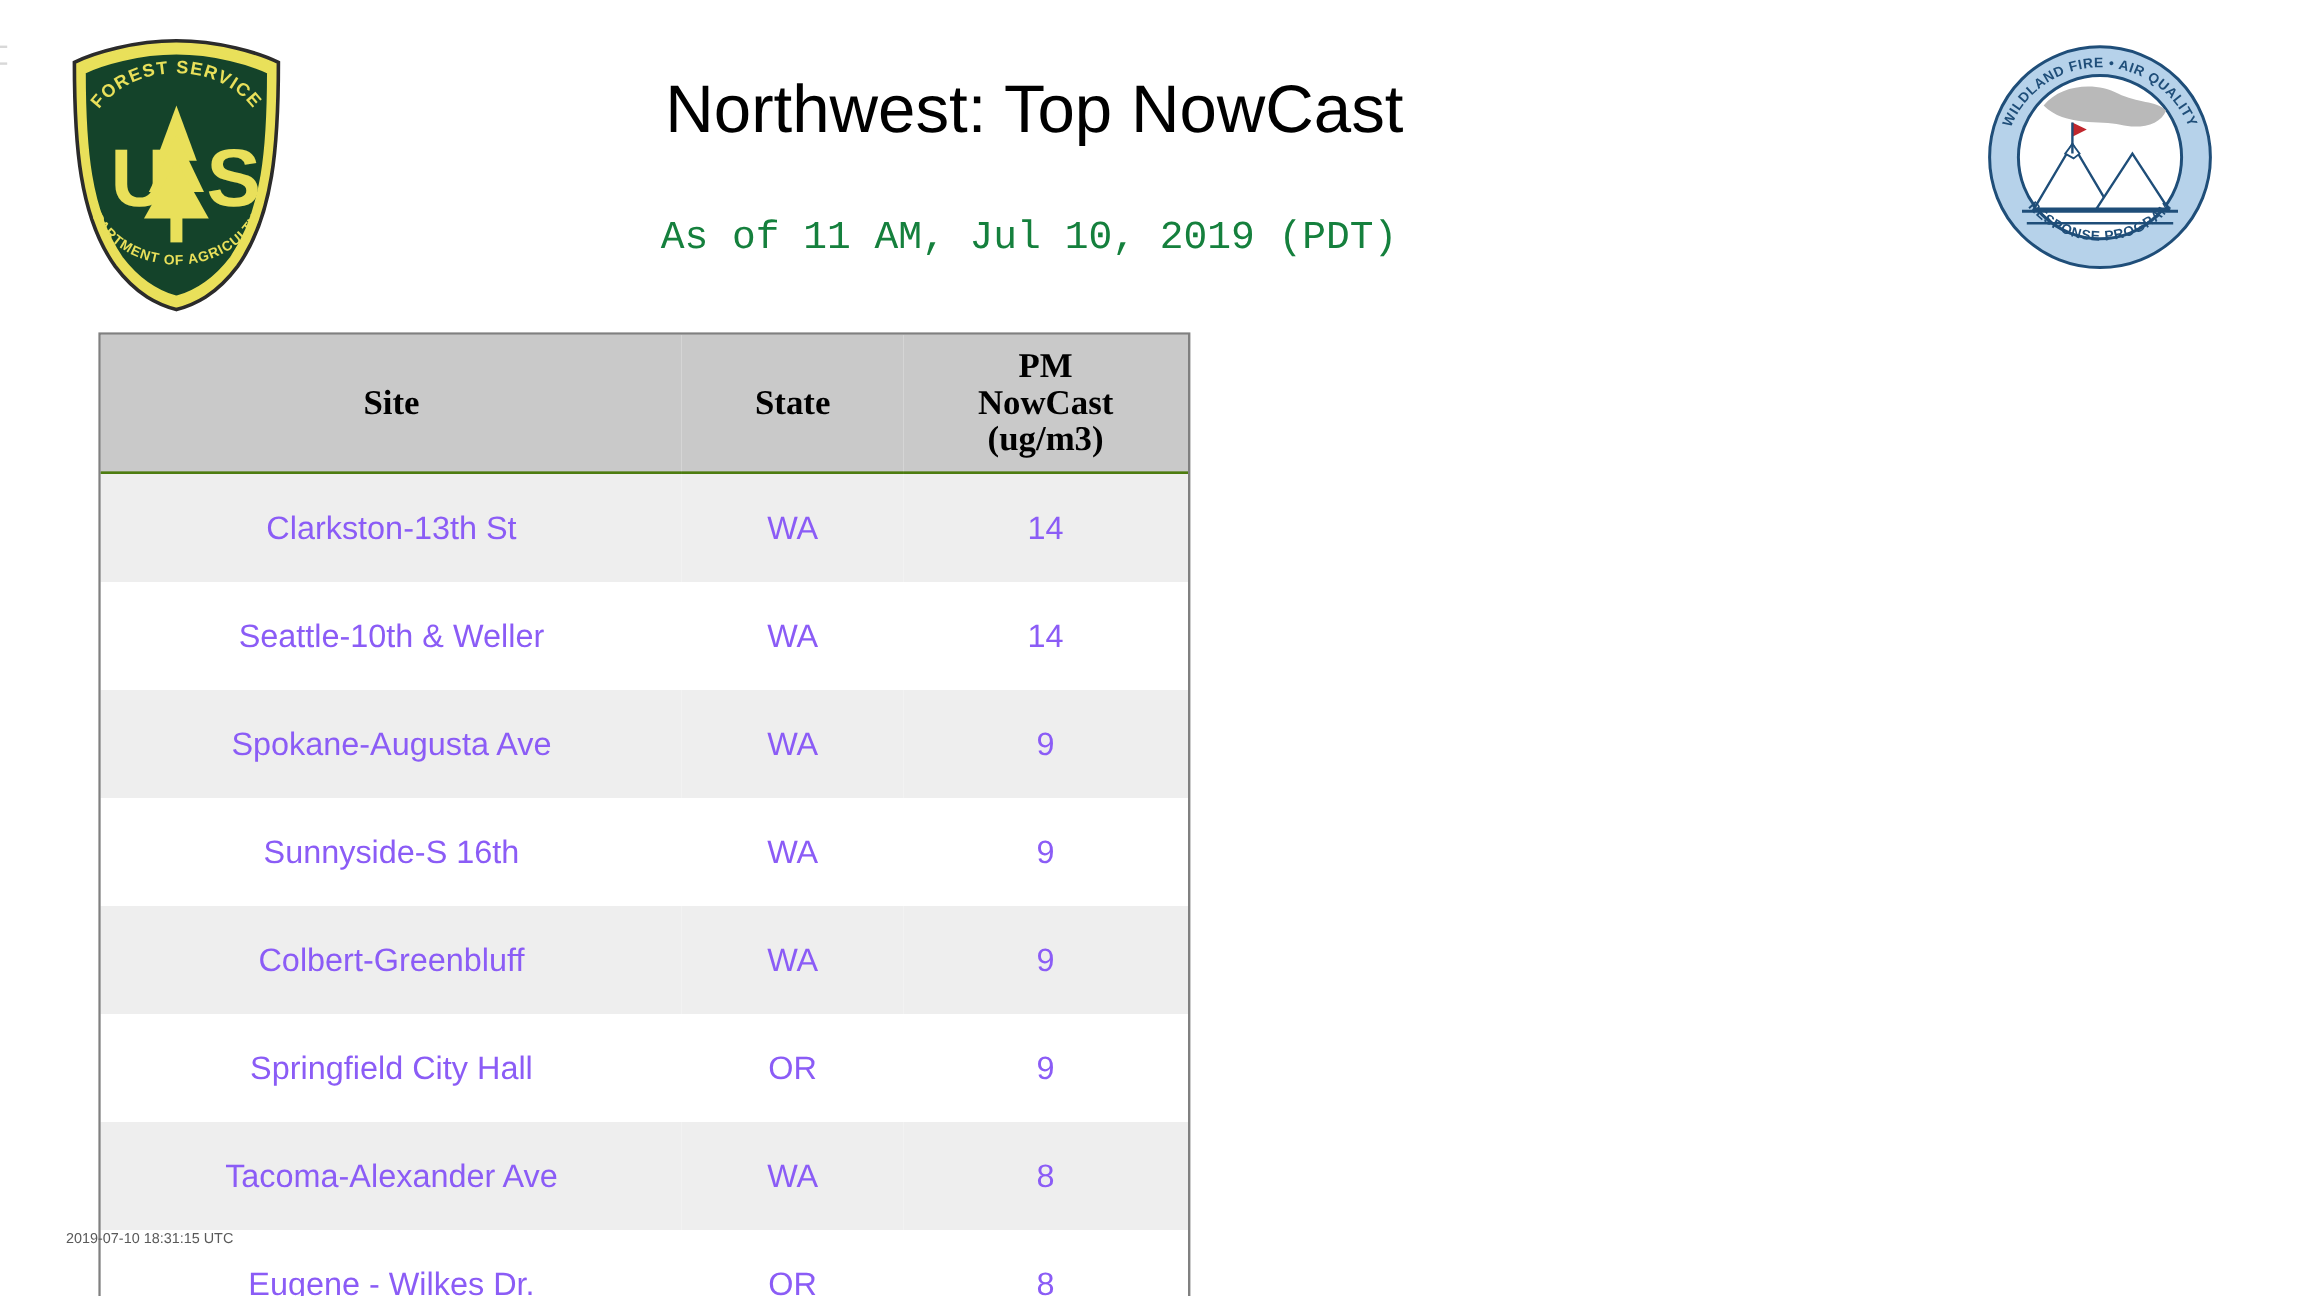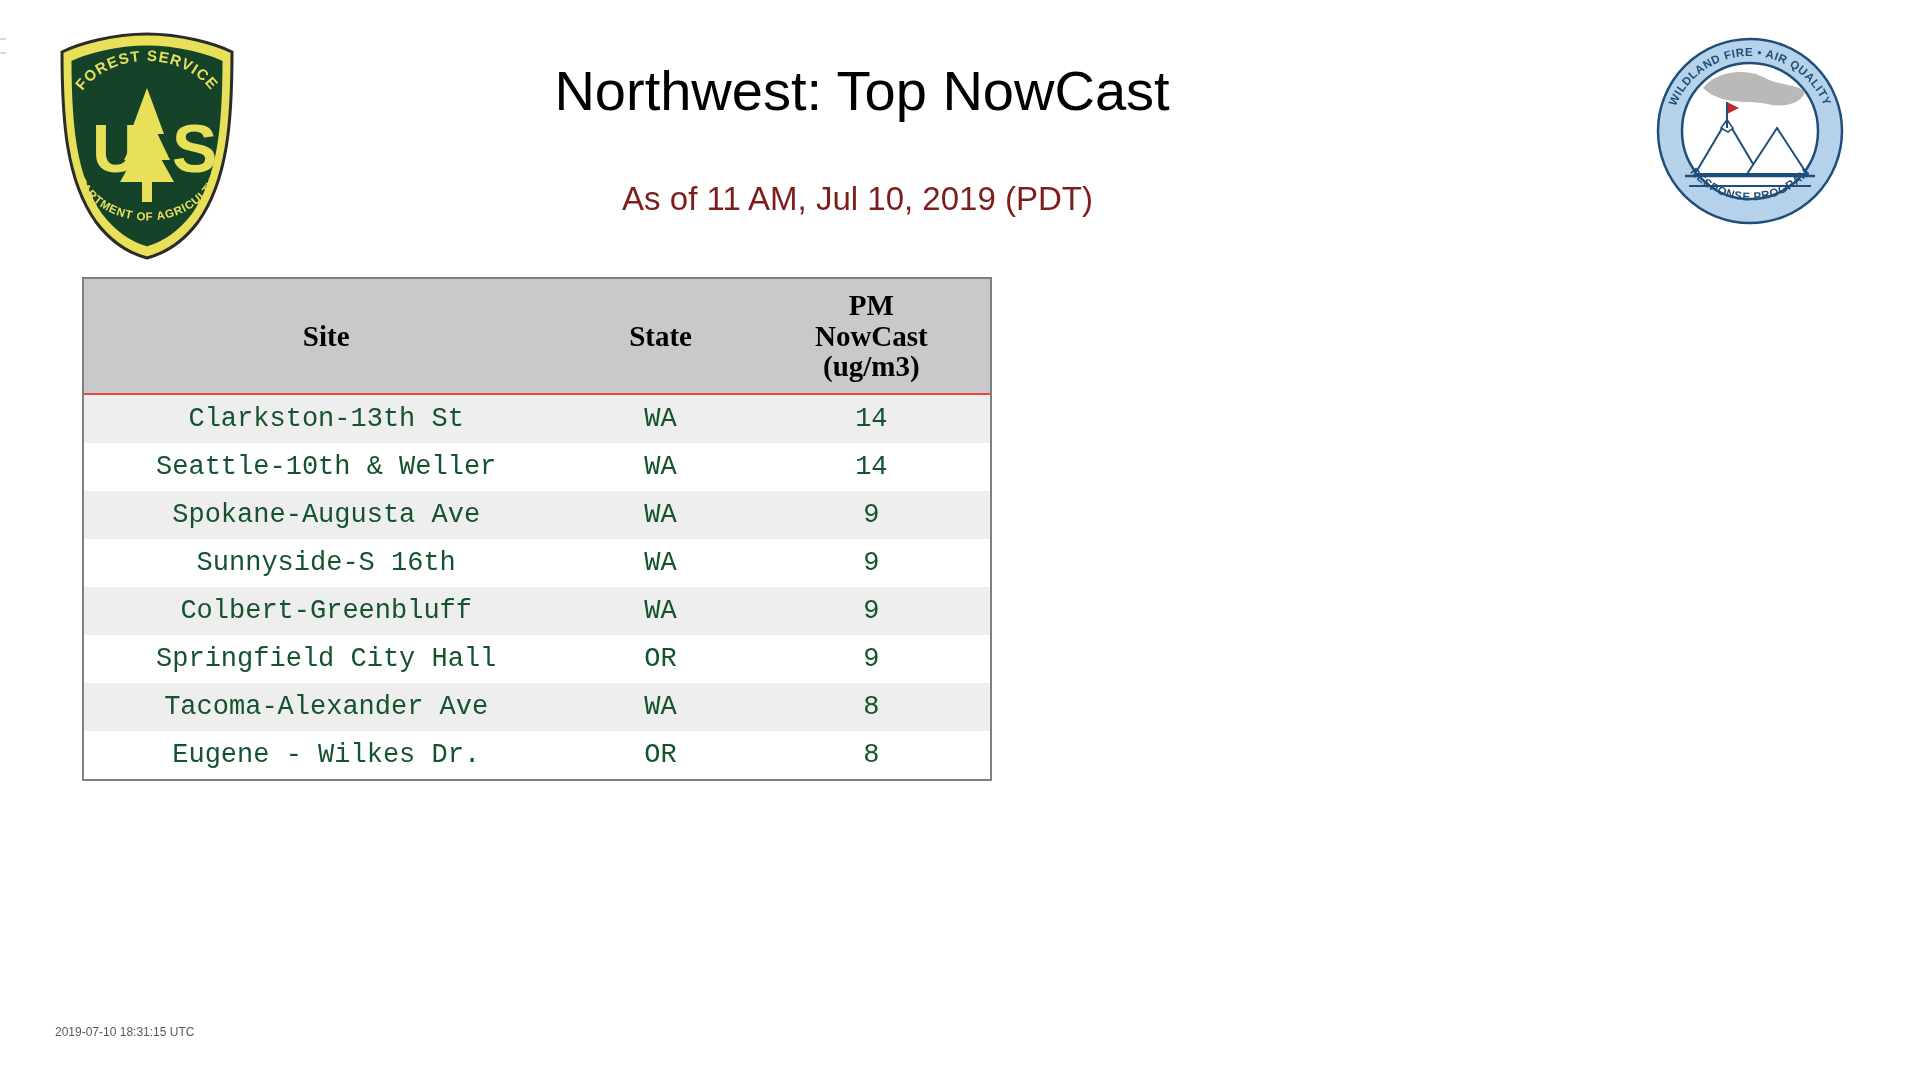--- a/index.html
+++ b/index.html
@@ -33,24 +33,24 @@
     font-weight: 400;
     color: #000000;
     letter-spacing: 0px;
   }
   .subtitle {
     position: absolute;
     left: 0;
     top: 180px;
     width: 1715px;
     text-align: center;
-    font-family: Liberation Sans, sans-serif;
+    font-family: Liberation Mono, monospace;
     font-size: 33px;
     font-weight: 400;
-    color: #7f1d1d;
+    color: #15803d;
   }
   
   .fs-logo {
     position: absolute;
     left: 52px;
     top: 30px;
     width: 190px;
     height: 230px;
   }
   
@@ -70,38 +70,38 @@
     border: 2px solid #808080;
     box-sizing: border-box;
   }
   table.nowcast {
     border-collapse: collapse;
     width: 100%;
     table-layout: fixed;
   }
   table.nowcast th {
     background: #c9c9c9;
-    border-bottom: 2px solid #ef4444;
+    border-bottom: 2px solid #4d7c0f;
     font-family: "Liberation Serif", serif;
     font-weight: bold;
     font-size: 29px;
     color: #000000;
     padding: 8px 4px;
     vertical-align: middle;
   }
   table.nowcast th.col-site { width: 54%; }
   table.nowcast th.col-state { width: 20%; }
   table.nowcast th.col-pm { width: 26%; }
   table.nowcast th .pmline { display: block; line-height: 1.05; }
   table.nowcast td {
-    font-family: Liberation Mono, monospace;
+    font-family: Liberation Sans, sans-serif;
     font-size: 27px;
-    color: #14532d;
+    color: #8b5cf6;
     text-align: center;
-    padding: 7px 4px;
+    padding: 28px 4px;
     height: 34px;
   }
   table.nowcast tbody tr:nth-child(odd) { background: #eeeeee; }
   table.nowcast tbody tr:nth-child(even) { background: #ffffff; }
   th.header-cell { text-align: center; }
   .hdr-tall { height: 115px; }
   
   .footer-stamp {
     position: absolute;
     left: 55px;

